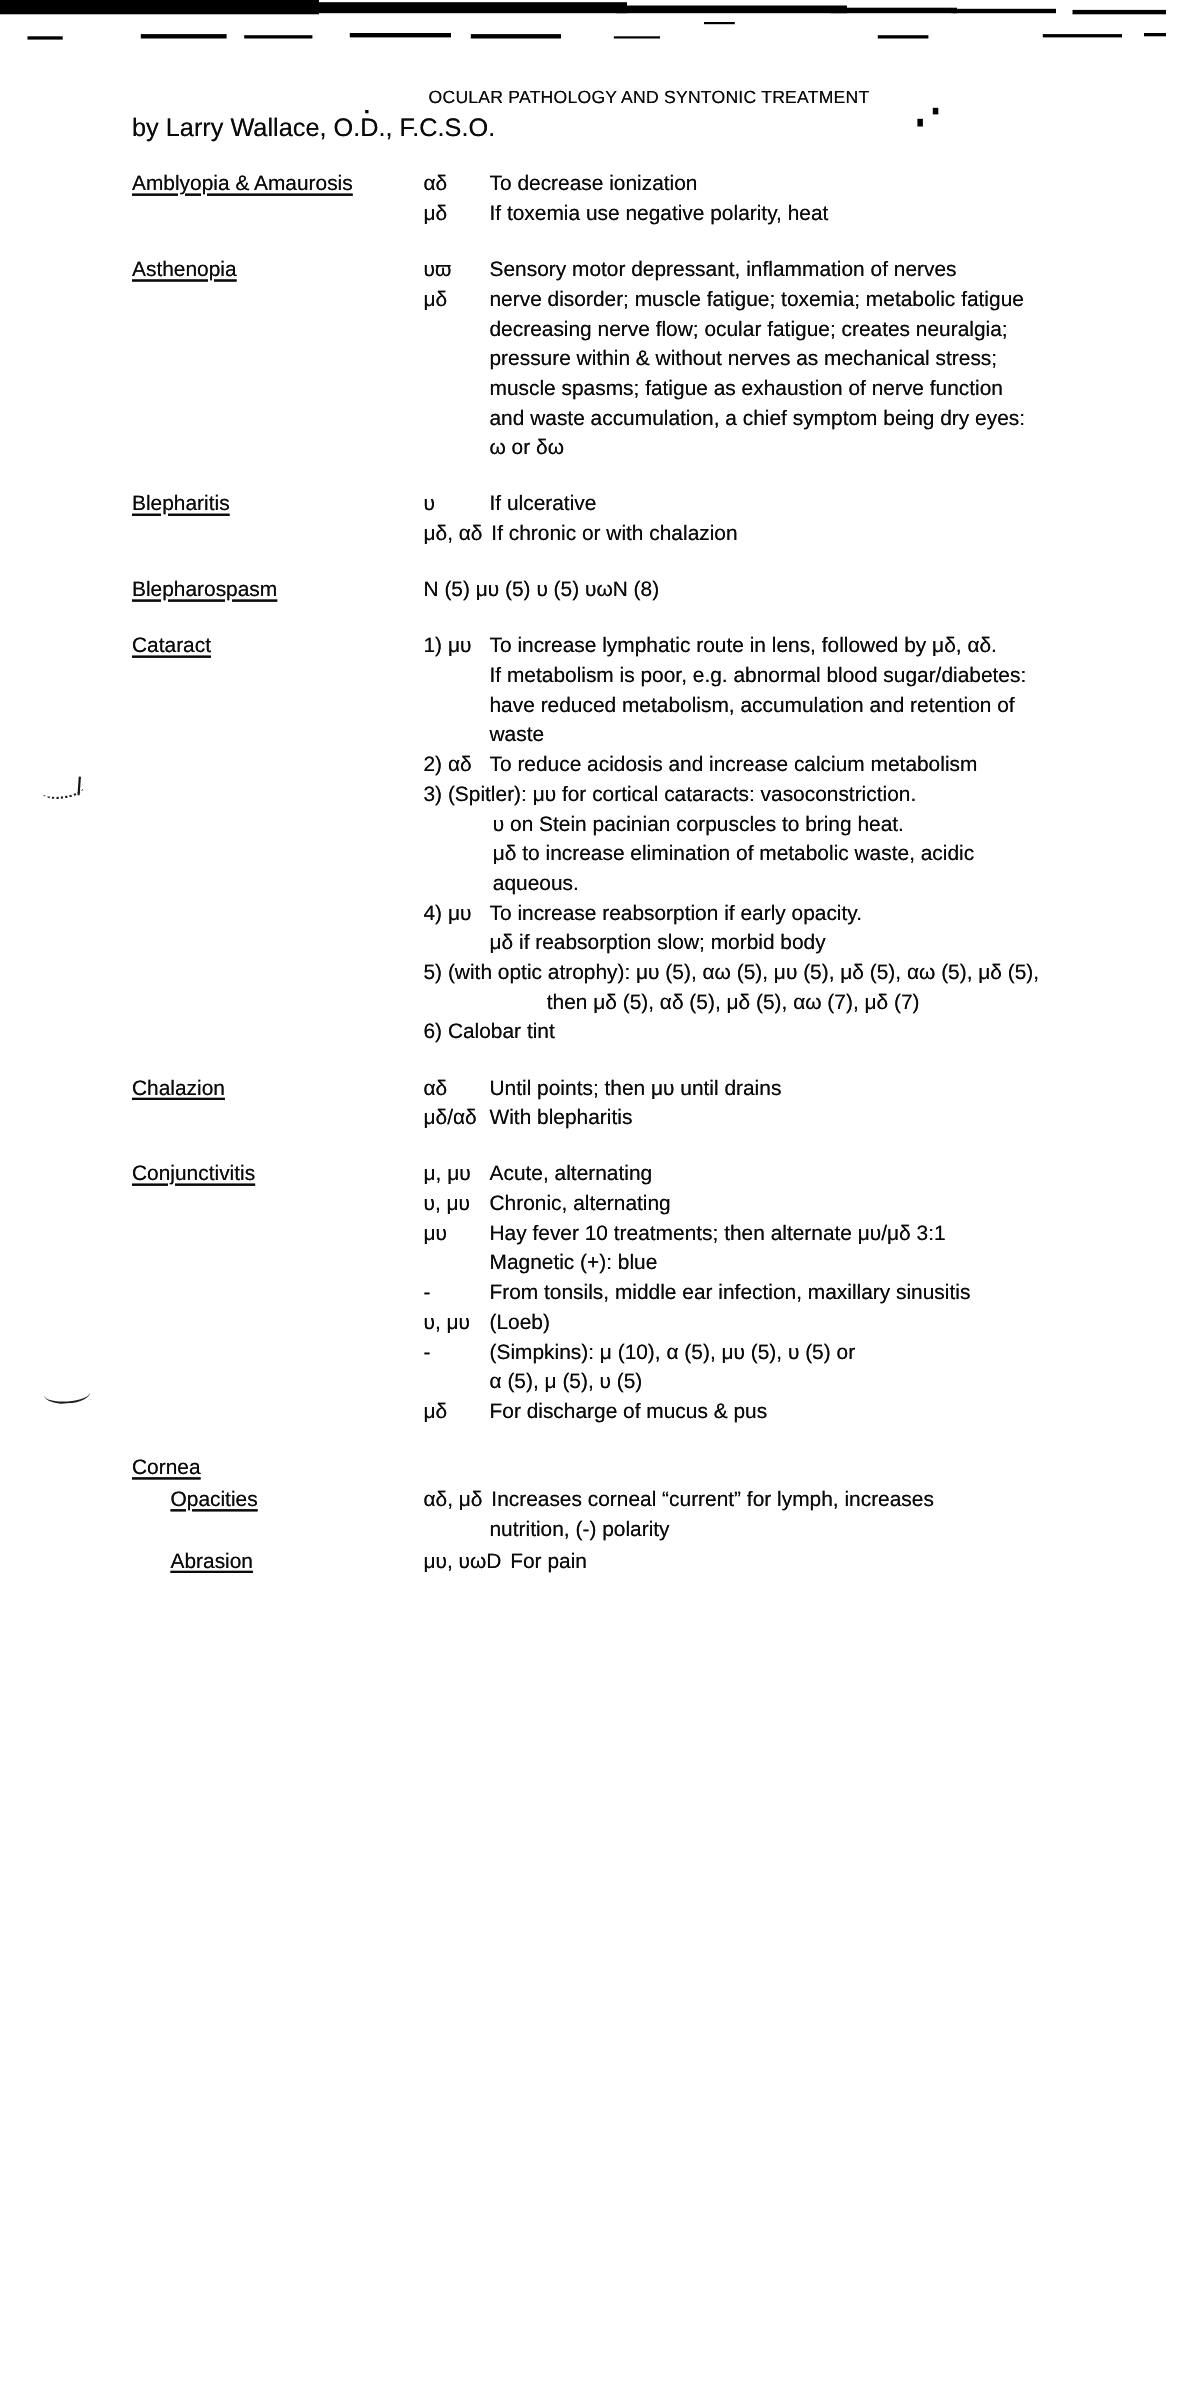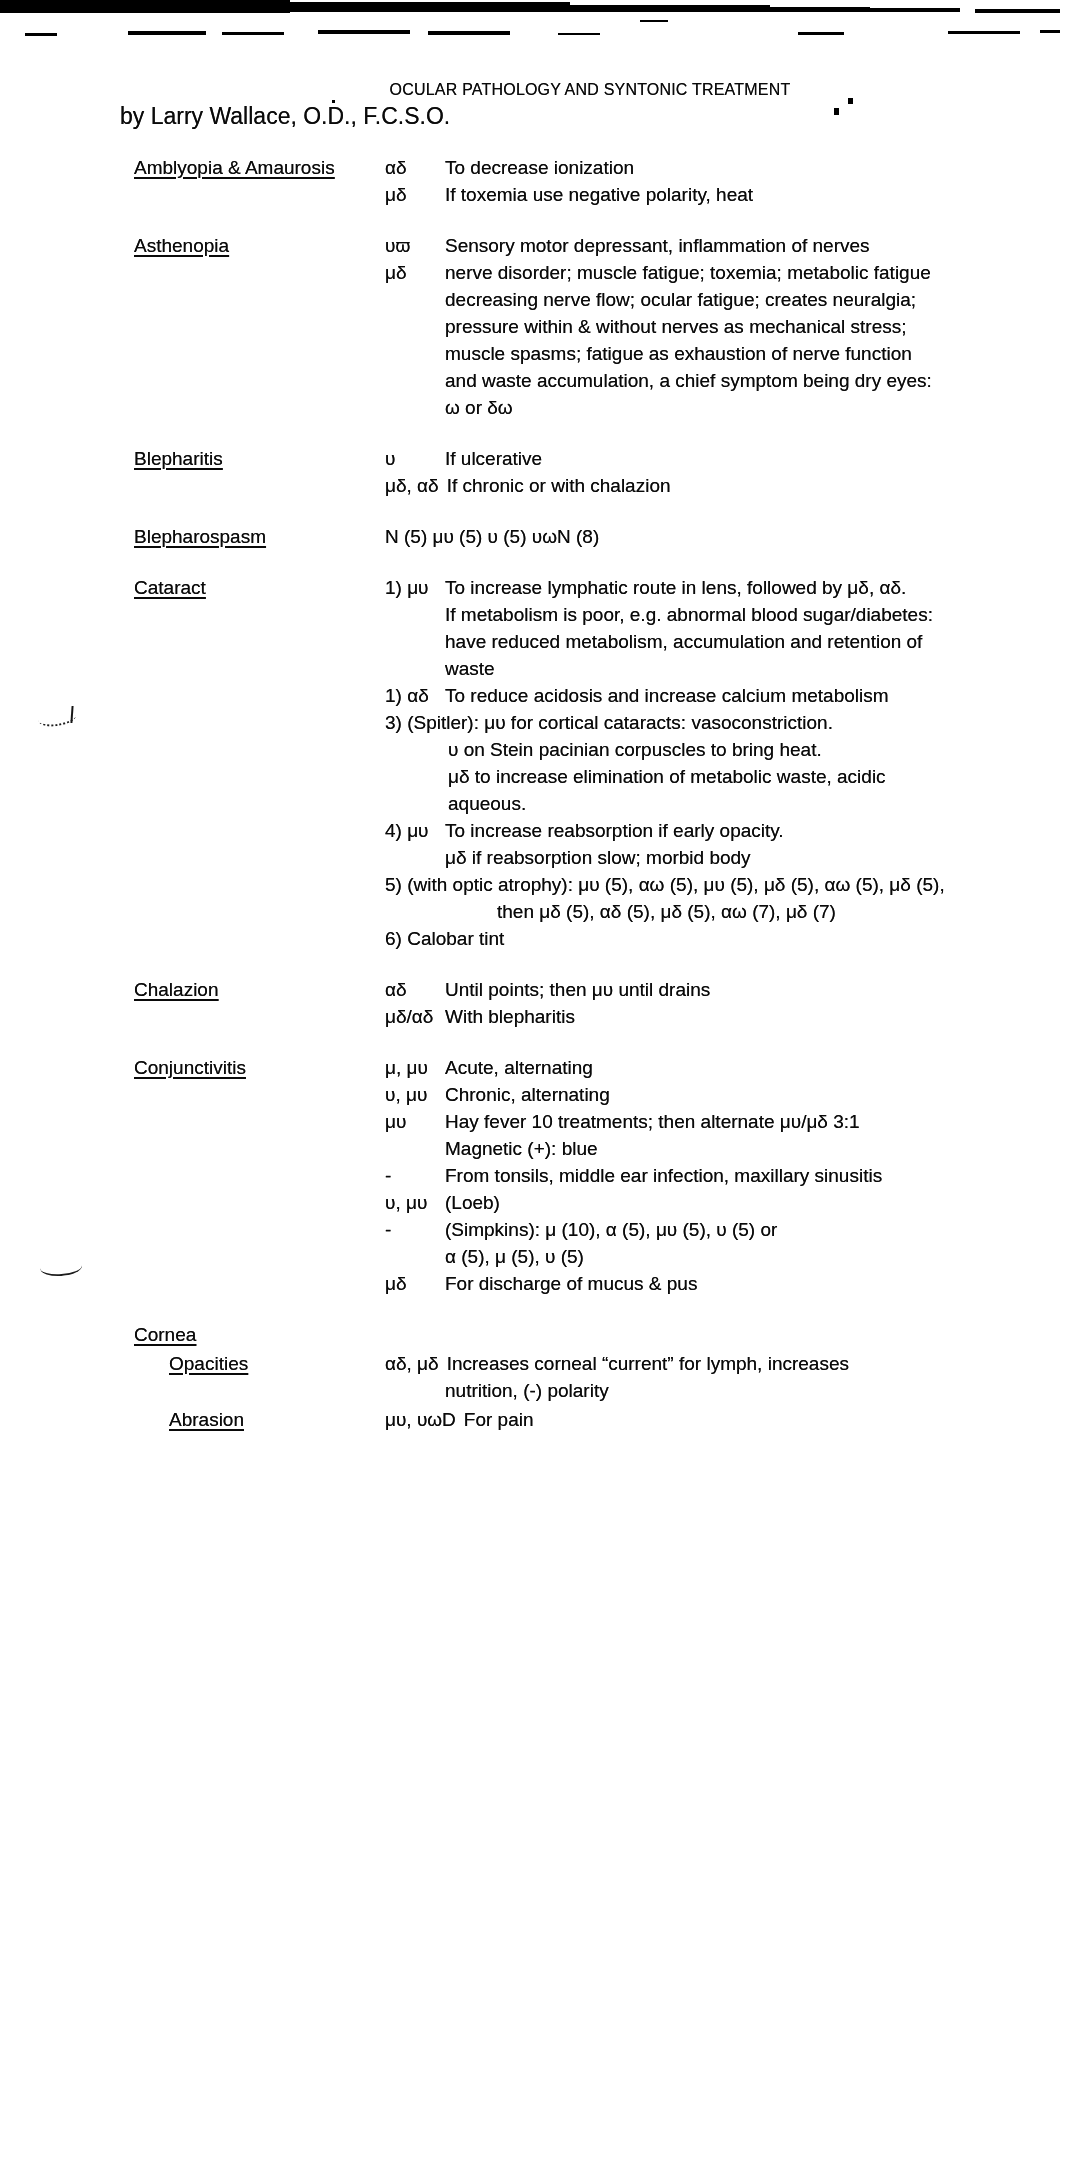--- a/index.html
+++ b/index.html
@@ -10,21 +10,21 @@
   }
   .doc{
     position:absolute;left:120px;top:76px;width:940px;
     text-shadow:0 0 0.4px rgba(0,0,0,0.75);
   }
   .title{font-weight:normal;font-size:16px;letter-spacing:0.2px;line-height:27px;text-align:center;}
   .byline{font-size:23px;line-height:27px;}
   .entries{margin-top:0;}
   .entry{display:grid;grid-template-columns:265px 1fr;margin-top:24px;}
   .entry.sub{margin-top:2px;}
-  .term{font-size:19px;line-height:27px;margin-left:14px;}
+  .term{font-size:19px;line-height:27px;}
   .entry.sub .term{padding-left:35px;}
   .term-text{
     text-decoration:underline;
     text-decoration-thickness:1.6px;
     text-underline-offset:3px;
   }
   .doc-line{display:flex;font-size:19px;line-height:27px;white-space:nowrap;}
   .code{flex:0 0 auto;min-width:52px;margin-right:8px;}
   .txt{flex:0 0 auto;}
   
@@ -145,21 +145,21 @@
           </div>
           <div class="doc-line">
             <span class="code"></span>
             <span class="txt">have reduced metabolism, accumulation and retention of</span>
           </div>
           <div class="doc-line">
             <span class="code"></span>
             <span class="txt">waste</span>
           </div>
           <div class="doc-line">
-            <span class="code">1) αδ</span>
+            <span class="code">2) αδ</span>
             <span class="txt">To reduce acidosis and increase calcium metabolism</span>
           </div>
           <div class="doc-line">
             <span class="txt">3) (Spitler): μυ for cortical cataracts: vasoconstriction.</span>
           </div>
           <div class="doc-line" style="padding-left: 3px;">
             <span class="code"></span>
             <span class="txt">υ on Stein pacinian corpuscles to bring heat.</span>
           </div>
           <div class="doc-line" style="padding-left: 3px;">

